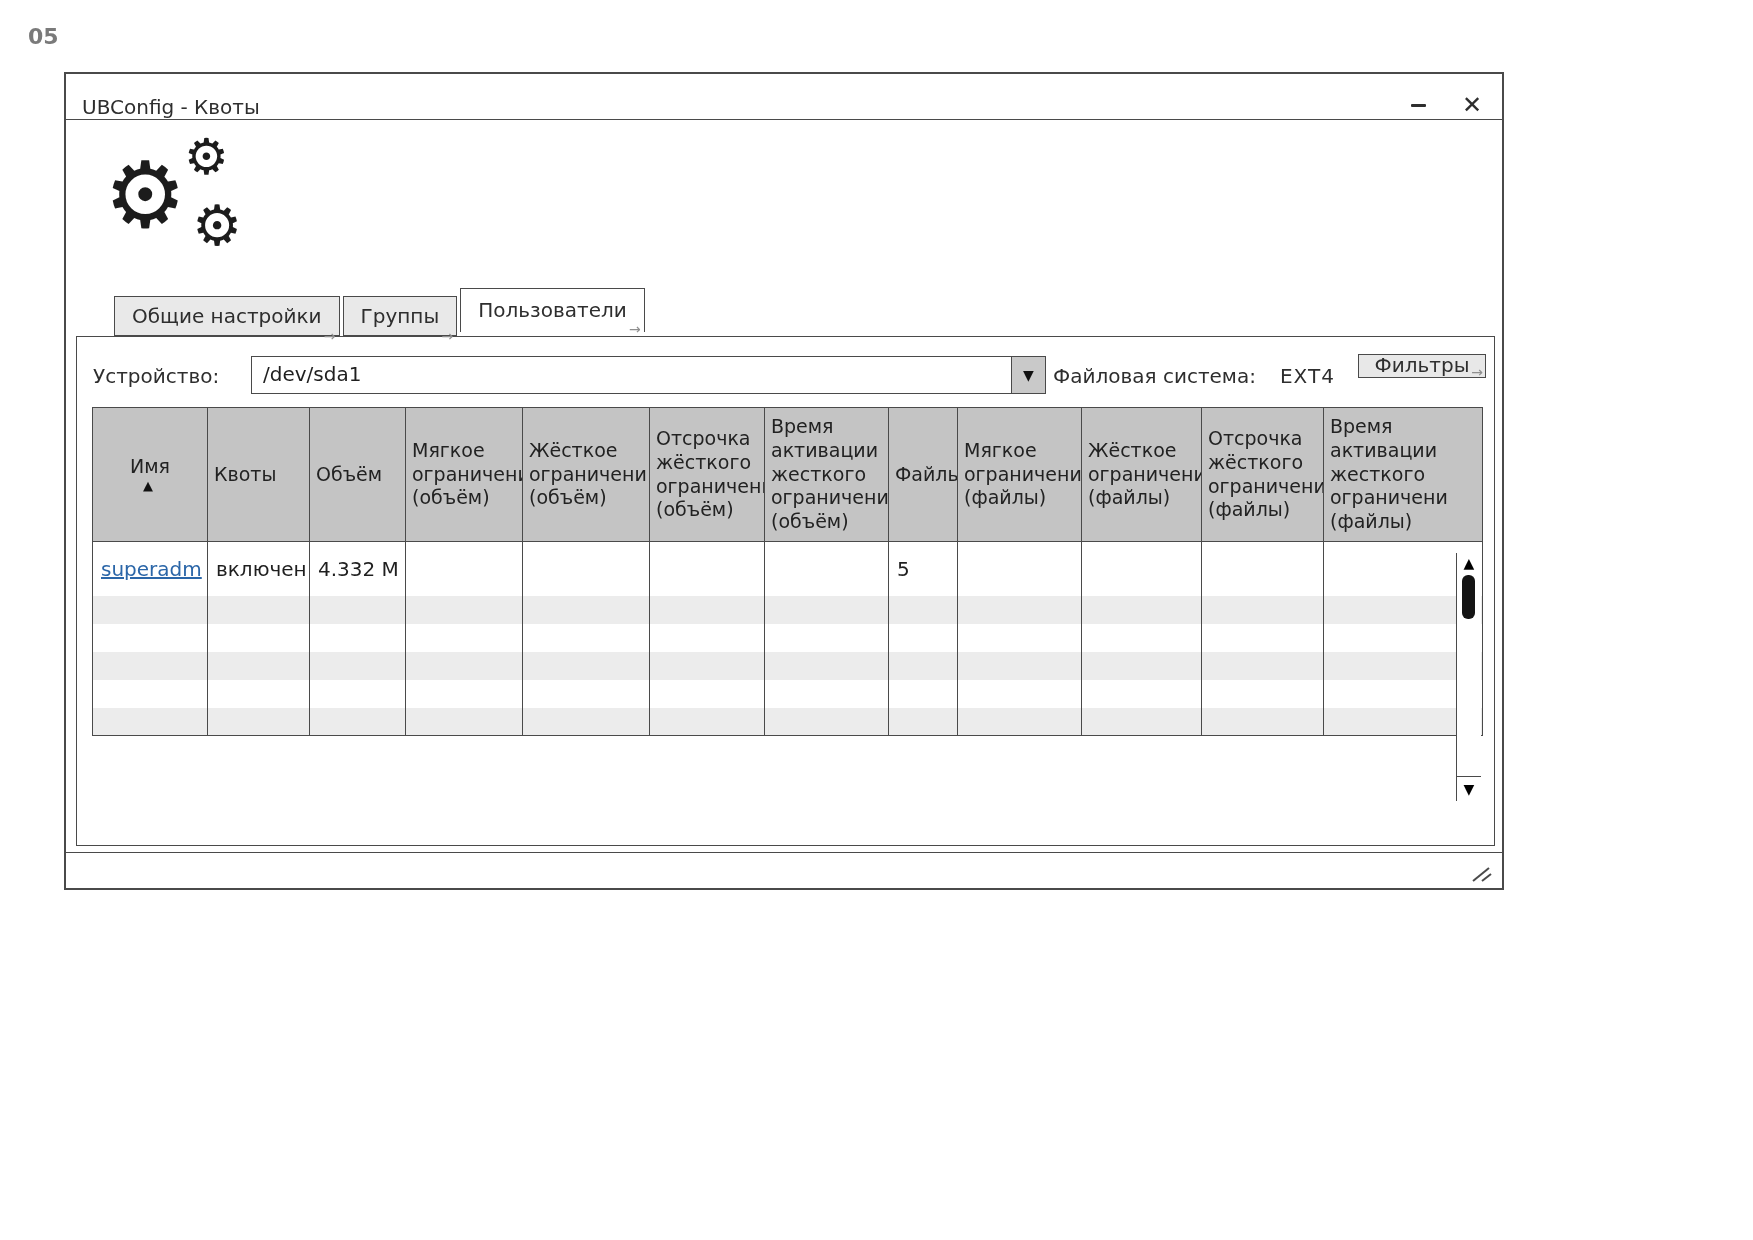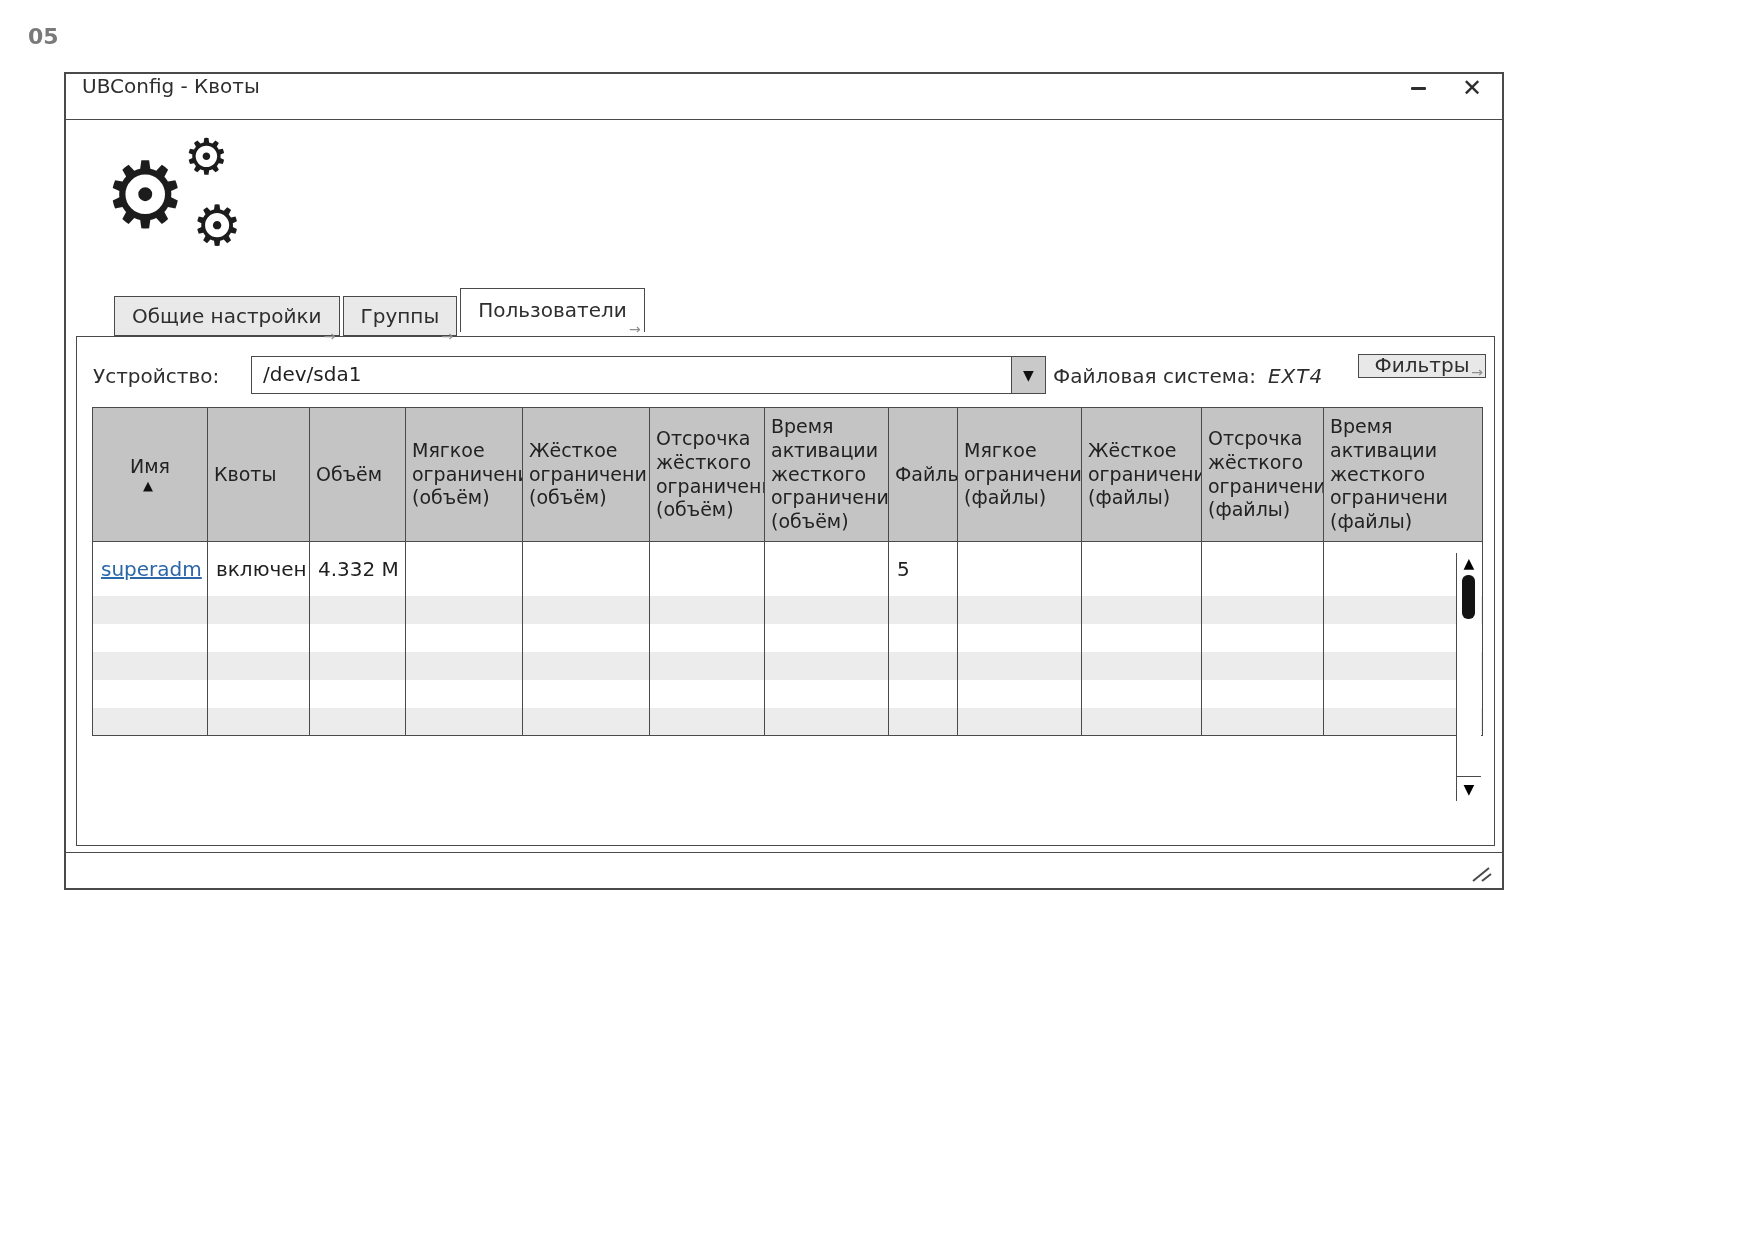--- a/index.html
+++ b/index.html
@@ -15,21 +15,21 @@
   }
 
   
   .window {
     position:absolute; left:64px; top:72px; width:1440px; height:818px;
     border:2px solid #4a4a4a; background:#fff;
   }
   .titlebar {
     position:absolute; left:0; right:0; top:0; height:46px;
     border-bottom:1.5px solid #4a4a4a;
-    display:flex; align-items:flex-start; padding:0 16px; font-size:20px;
+    display:flex; align-items:flex-end; padding:0 16px; font-size:20px;
   }
   .titlebar .title { flex:1; color:#2e2e2e; }
   .win-btn { cursor:default; display:flex; align-items:center; justify-content:center; }
   .btn-min { width:28px; height:28px; margin-right:26px; font-weight:bold; font-size:20px; }
   .btn-min .bar { width:15px; height:3px; background:#2e2e2e; border-radius:1px; }
   .btn-close { width:28px; height:28px; font-size:24px; color:#2e2e2e; }
 
   
   .gears { position:absolute; left:42px; top:66px; width:150px; height:130px; color:#1c1c1c; }
   .gears span { position:absolute; line-height:1; }
@@ -76,21 +76,21 @@
     border:1.5px solid #4a4a4a; background:#fff;
   }
   .combobox .value { display:block; line-height:35px; padding-left:11px; font-size:20px; color:#1f1f1f; }
   .combobox .dd-btn {
     position:absolute; right:0; top:0; bottom:0; width:34px;
     background:#c9c9c9; border-left:1.5px solid #4a4a4a;
     display:flex; align-items:center; justify-content:center;
     font-size:14px; color:#101010; cursor:default;
   }
   .fs-info { position:absolute; left:976px; top:27px; font-size:20px; color:#2e2e2e; white-space:nowrap; }
-  .fs-info .fs-value { margin-left:12px; letter-spacing:1px;font-style:italic; }
+  .fs-info .fs-value { margin-left:24px; letter-spacing:1px; }
   .filters-btn {
     position:absolute; right:8px; top:17px; width:128px; height:24px;
     border:1.5px solid #4a4a4a; background:#e8e8e8;
     display:flex; align-items:flex-end; justify-content:center;
     font-size:20px; color:#2e2e2e; cursor:default;
   }
   .filters-btn .link-arrow { position:absolute; right:2px; bottom:-2px; }
 
   
   .table-wrap { position:absolute; left:15px; top:70px; width:1390px; height:396px; }

